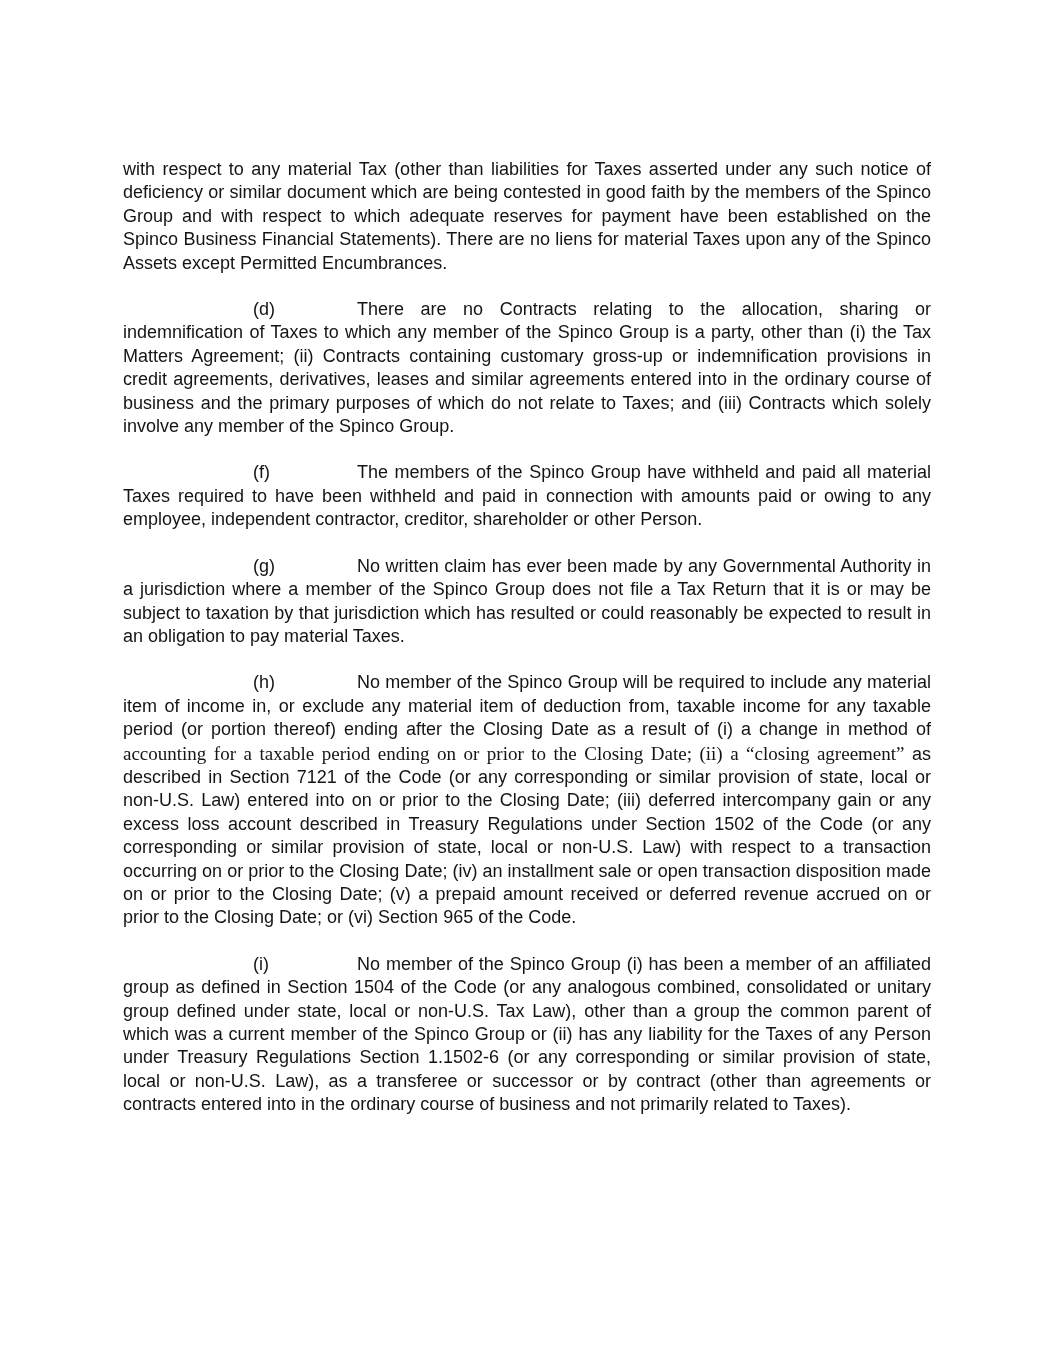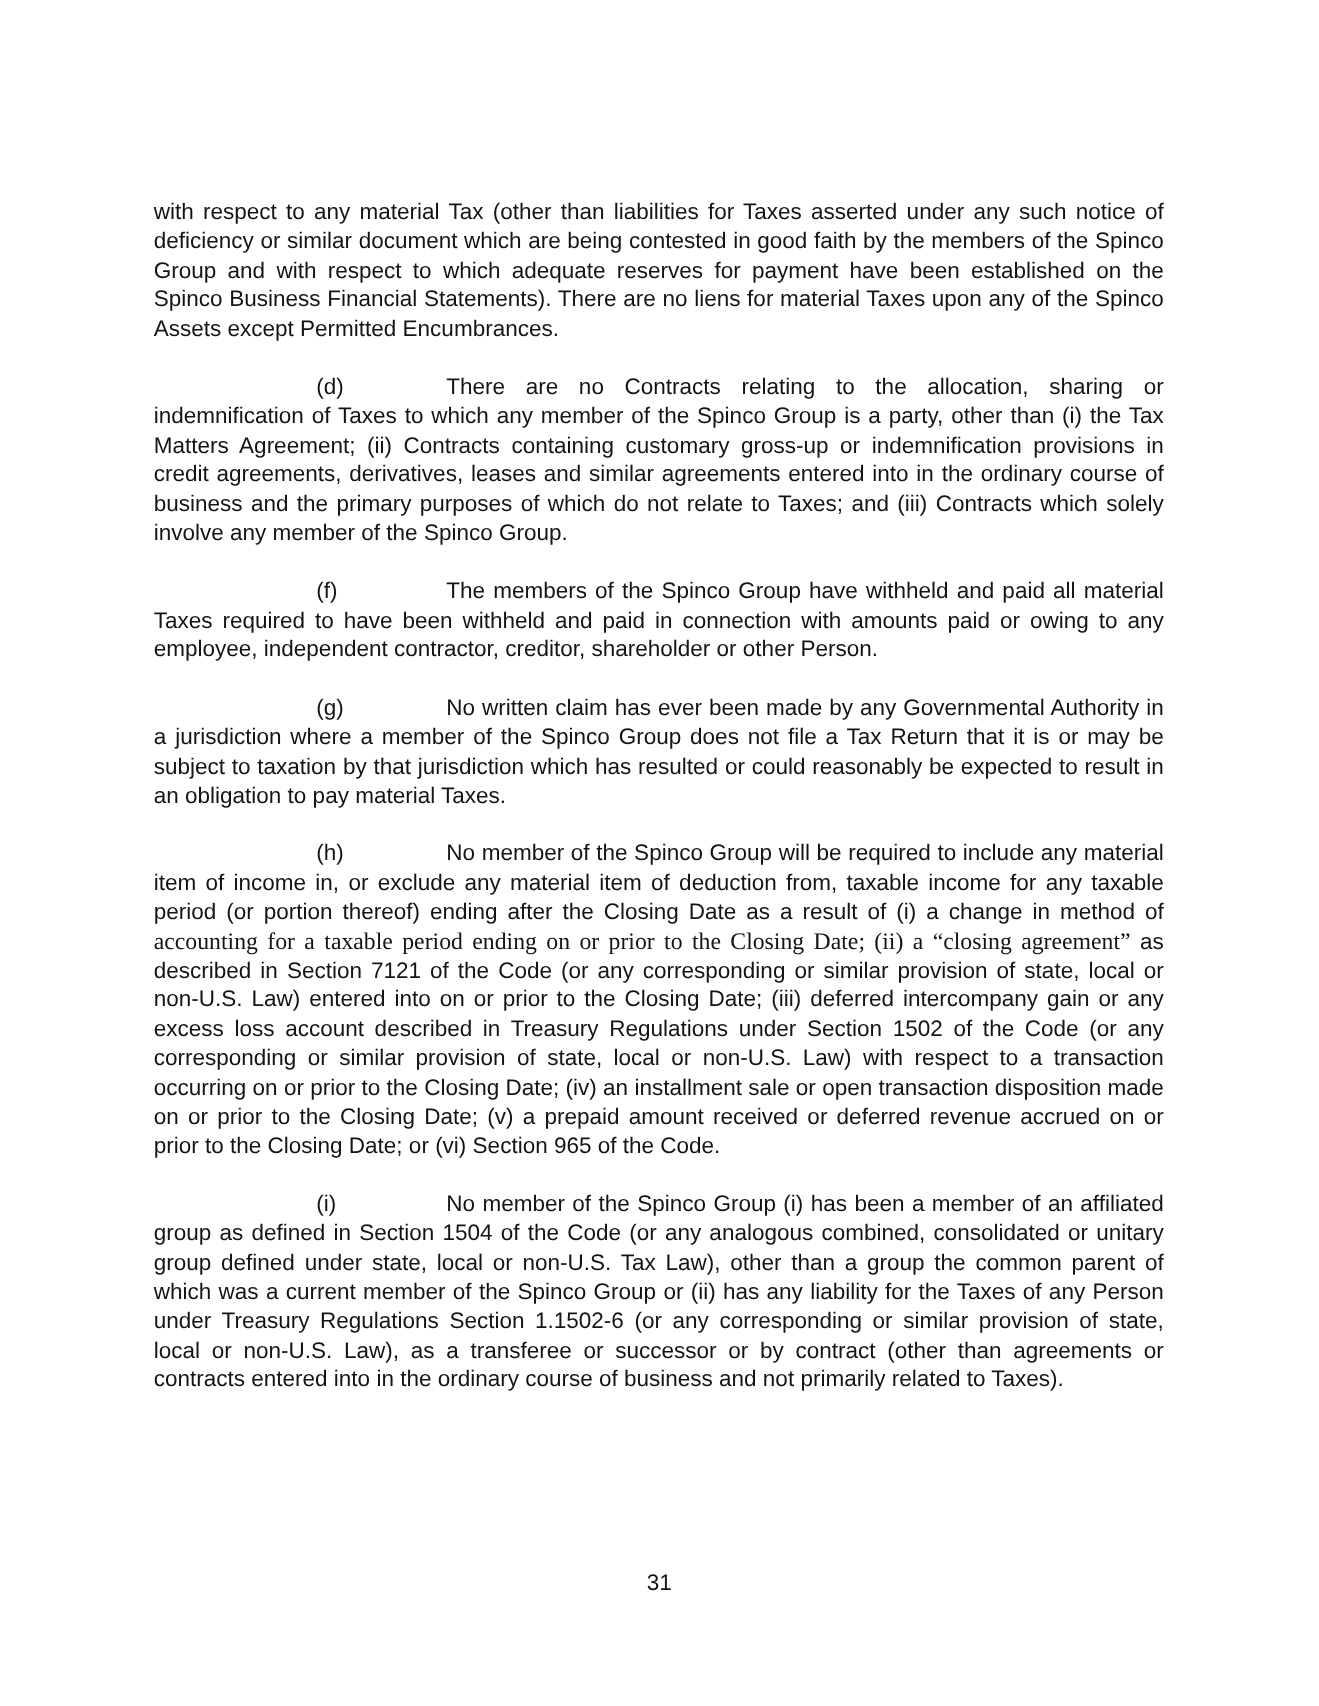--- a/index.html
+++ b/index.html
@@ -67,14 +67,13 @@
     <p class="para lettered"><span class="label-slot"><span class="para-letter">(f)</span></span><span><span>The members of the Spinco Group have withheld and paid all material Taxes required to have been withheld and paid in connection with amounts paid or owing to any employee, independent contractor, creditor, shareholder or other Person.</span></span></p>
 
     <p class="para lettered"><span class="label-slot"><span class="para-letter">(g)</span></span><span><span>No written claim has ever been made by any Governmental Authority in a jurisdiction where a member of the Spinco Group does not file a Tax Return that it is or may be subject to taxation by that jurisdiction which has resulted or could reasonably be expected to result in an obligation to pay material Taxes.</span></span></p>
 
     <p class="para lettered"><span class="label-slot"><span class="para-letter">(h)</span></span><span><span>No member of the Spinco Group will be required to include any material item of income in, or exclude any material item of deduction from, taxable income for any taxable period (or portion thereof) ending after the Closing Date as a result of (i) a change in method of </span><span class="run-serif">accounting for a taxable period ending on or prior to the Closing Date; (ii) a “closing agreement” </span><span>as described in Section 7121 of the Code (or any corresponding or similar provision of state, local or non-U.S. Law) entered into on or prior to the Closing Date; (iii) deferred intercompany gain or any excess loss account described in Treasury Regulations under Section 1502 of the Code (or any corresponding or similar provision of state, local or non-U.S. Law) with respect to a transaction occurring on or prior to the Closing Date; (iv) an installment sale or open transaction disposition made on or prior to the Closing Date; (v) a prepaid amount received or deferred revenue accrued on or prior to the Closing Date; or (vi) Section 965 of the Code.</span></span></p>
 
     <p class="para lettered"><span class="label-slot"><span class="para-letter">(i)</span></span><span><span>No member of the Spinco Group (i) has been a member of an affiliated group as defined in Section 1504 of the Code (or any analogous combined, consolidated or unitary group defined under state, local or non-U.S. Tax Law), other than a group the common parent of which was a current member of the Spinco Group or (ii) has any liability for the Taxes of any Person under Treasury Regulations Section 1.1502-6 (or any corresponding or similar provision of state, local or non-U.S. Law), as a transferee or successor or by contract (other than agreements or contracts entered into in the ordinary course of business and not primarily related to Taxes).</span></span></p>
 
   </div>
 
-  <div class="page-number">31</div>
 </div>
 
 </body></html>

